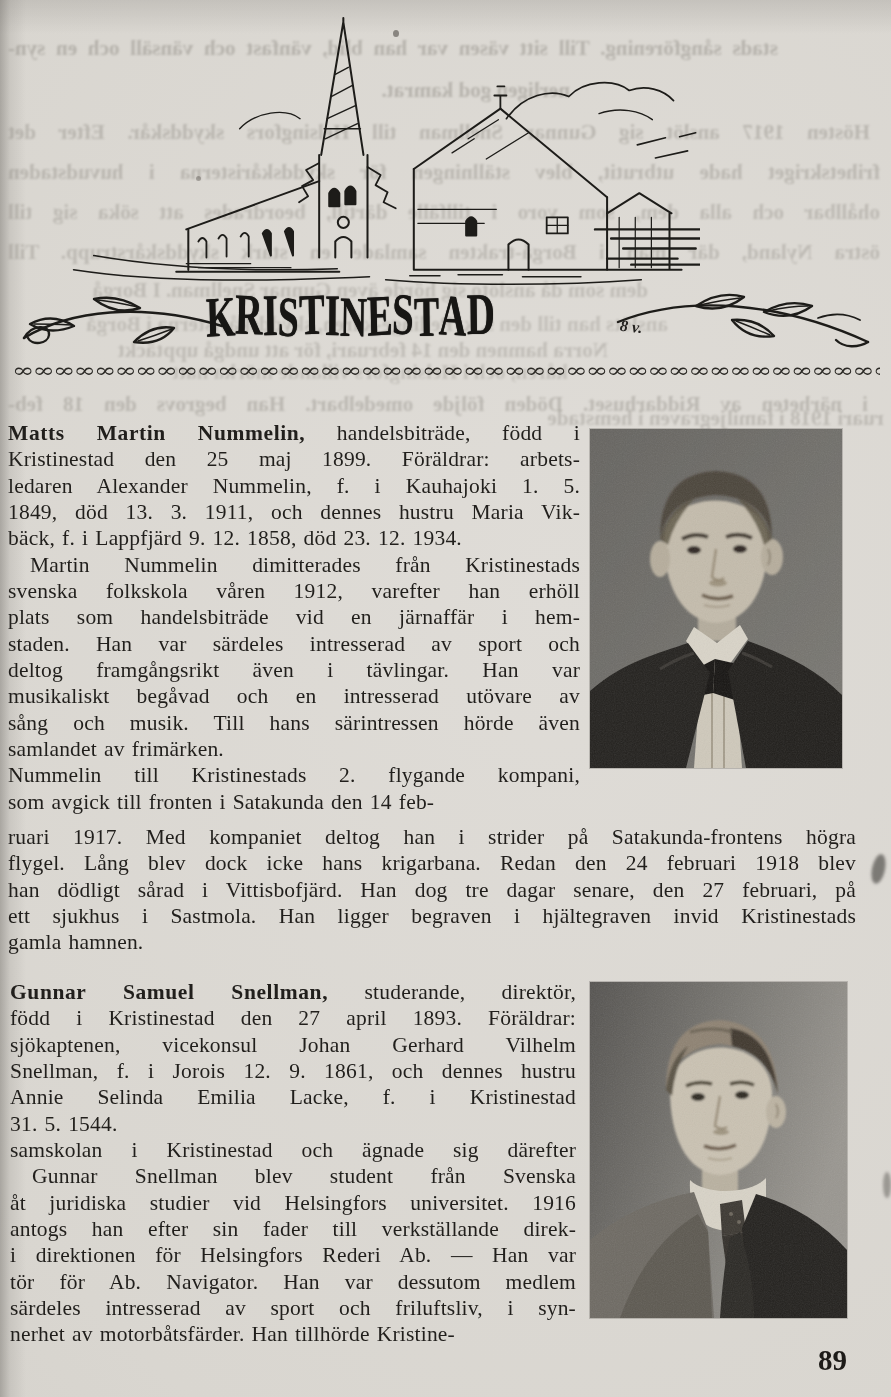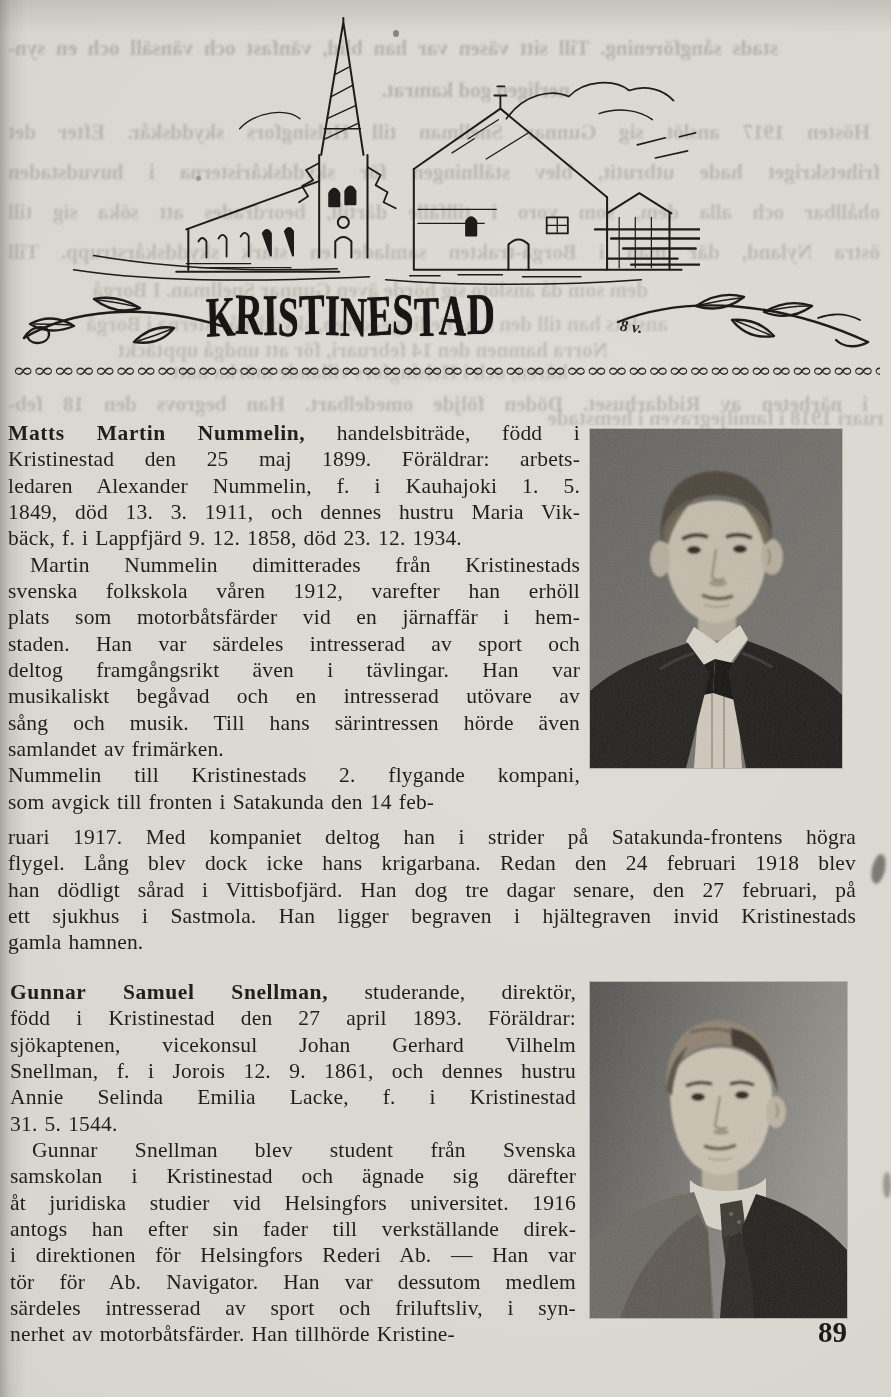--- a/index.html
+++ b/index.html
@@ -52,21 +52,21 @@
   .line b{font-weight:700; letter-spacing:.6px;}
   #bio1-narrow{left:8px; top:420px; width:572px;}
   #bio1-wide{left:8px; top:824px; width:848px;}
   #bio2-narrow{left:10px; top:979px; width:566px;}
   
   .photo{position:absolute; z-index:3; margin:0; padding:0; box-shadow:0 0 0 1px rgba(70,68,64,.25);}
   .photo svg{display:block;}
   #photo1{left:590px; top:429px; width:252px; height:339px;}
   #photo2{left:590px; top:982px; width:257px; height:336px;}
   
-  .pagenum{position:absolute; left:818px; top:1316px; z-index:3; font-size:29px; font-weight:700; color:#1d1b18;}
+  .pagenum{position:absolute; left:818px; top:1344px; z-index:3; font-size:29px; font-weight:700; color:#1d1b18;}
   .artifact{position:absolute; z-index:4; border-radius:50%;}
   .a1{left:872px; top:854px; width:13px; height:30px; background:rgba(45,43,40,.55); filter:blur(1.5px); transform:rotate(12deg);}
   .a2{left:883px; top:1172px; width:8px; height:26px; background:rgba(60,57,52,.4); filter:blur(1.5px);}
   .a3{left:393px; top:30px; width:6px; height:7px; background:rgba(70,66,60,.55); filter:blur(.5px);}
   .a4{left:196px; top:176px; width:5px; height:5px; background:rgba(80,76,70,.4); filter:blur(.5px);}
 </style>
 </head>
 <body>
 
 <div class="page">
@@ -168,21 +168,21 @@
   <div class="divider" id="divider">∞∞∞∞∞∞∞∞∞∞∞∞∞∞∞∞∞∞∞∞∞∞∞∞∞∞∞∞∞∞∞∞∞∞∞∞∞∞∞∞∞∞∞∞∞∞</div>
 
   <section class="bio" id="bio1-narrow">
       <div class="line"><b>Matts Martin Nummelin,</b> handelsbiträde, född i</div>
       <div class="line">Kristinestad den 25 maj 1899.  Föräldrar: arbets-</div>
       <div class="line">ledaren Alexander Nummelin, f. i Kauhajoki 1. 5.</div>
       <div class="line">1849, död 13. 3. 1911, och dennes hustru Maria Vik-</div>
       <div class="line nojust">bäck, f. i Lappfjärd 9. 12. 1858, död 23. 12. 1934.</div>
       <div class="line indent">Martin Nummelin dimitterades från Kristinestads</div>
       <div class="line">svenska folkskola våren 1912, varefter han erhöll</div>
-      <div class="line">plats som motorbåtsfärder vid en järnaffär i hem-</div>
+      <div class="line">plats som handelsbiträde vid en järnaffär i hem-</div>
       <div class="line">staden.  Han var särdeles intresserad av sport och</div>
       <div class="line">deltog framgångsrikt även i tävlingar.  Han var</div>
       <div class="line">musikaliskt begåvad och en intresserad utövare av</div>
       <div class="line">sång och musik.  Till hans särintressen hörde även</div>
       <div class="line nojust">samlandet av frimärken.</div>
       <div class="line">Nummelin till Kristinestads 2. flygande kompani,</div>
       <div class="line nojust">som avgick till fronten i Satakunda den 14 feb-</div>
     </section>
   <section class="bio" id="bio1-wide">
       <div class="line">ruari 1917.  Med kompaniet deltog han i strider på Satakunda-frontens högra</div>
@@ -245,22 +245,22 @@
     </svg>
   </figure>
 
   <section class="bio" id="bio2-narrow">
       <div class="line"><b>Gunnar Samuel Snellman,</b> studerande, direktör,</div>
       <div class="line">född i Kristinestad den 27 april 1893.  Föräldrar:</div>
       <div class="line">sjökaptenen, vicekonsul Johan Gerhard Vilhelm</div>
       <div class="line">Snellman, f. i Jorois 12. 9. 1861, och dennes hustru</div>
       <div class="line">Annie Selinda Emilia Lacke, f. i Kristinestad</div>
       <div class="line nojust">31. 5. 1544.</div>
+      <div class="line">samskolan i Kristinestad och ägnade sig därefter</div>
       <div class="line indent">Gunnar Snellman blev student från Svenska</div>
-      <div class="line">samskolan i Kristinestad och ägnade sig därefter</div>
       <div class="line">åt juridiska studier vid Helsingfors universitet.  1916</div>
       <div class="line">antogs han efter sin fader till verkställande direk-</div>
       <div class="line">i direktionen för Helsingfors Rederi Ab. — Han var</div>
       <div class="line">tör för Ab. Navigator.  Han var dessutom medlem</div>
       <div class="line">särdeles intresserad av sport och friluftsliv, i syn-</div>
       <div class="line nojust">nerhet av motorbåtsfärder.  Han tillhörde Kristine-</div>
     </section>
 
   <figure class="photo" id="photo2">
     <svg viewBox="0 0 257 336" width="257" height="336">

